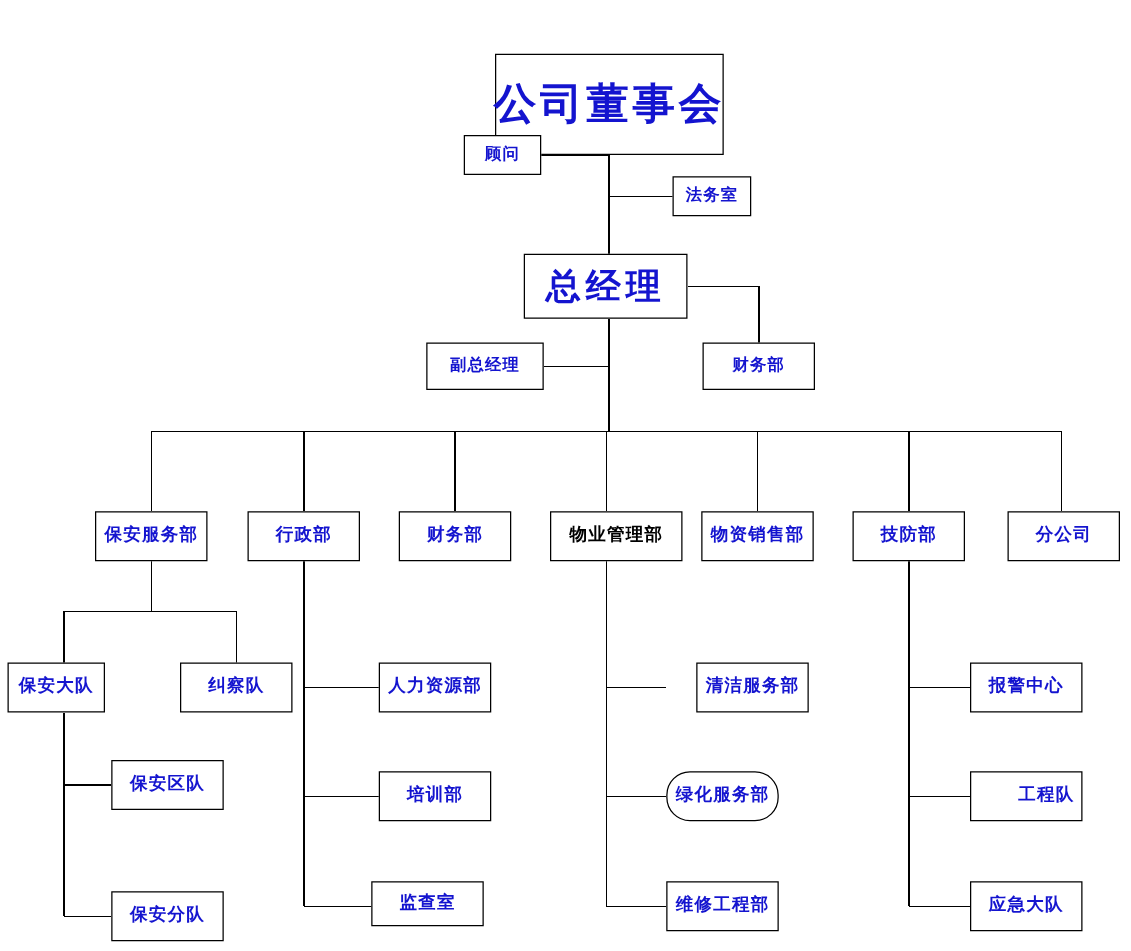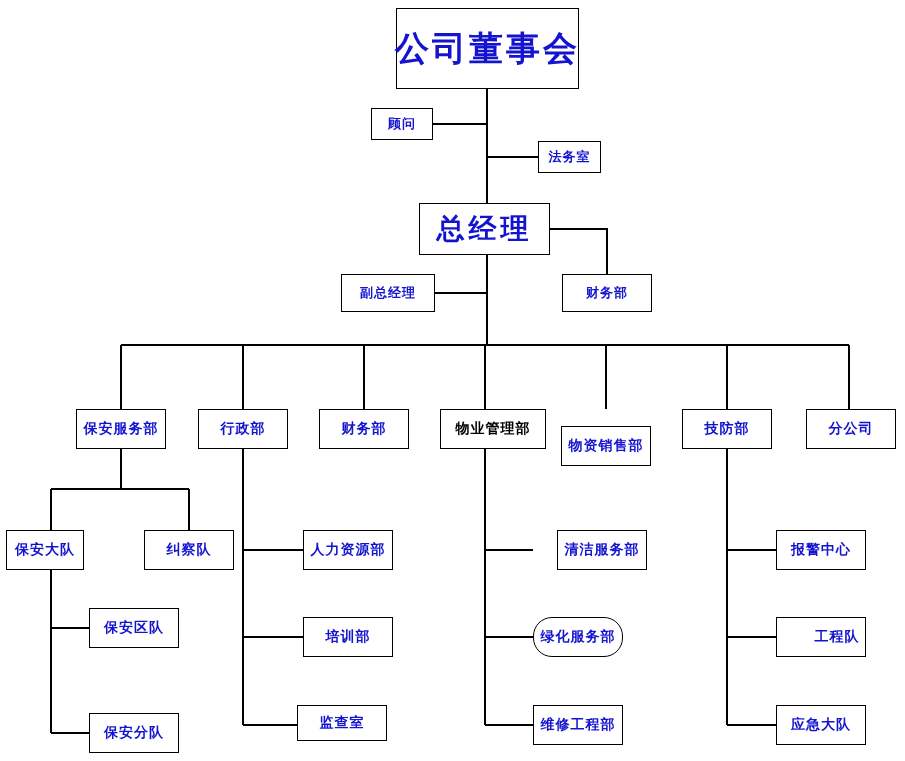--- a/index.html
+++ b/index.html
@@ -33,21 +33,21 @@
     display: flex;
     align-items: center;
     justify-content: center;
     text-align: center;
     font-weight: bold;
     letter-spacing: 1px;
     line-height: 1.1;
     white-space: nowrap;
     font-family: "DejaVu Sans", "Liberation Sans", sans-serif;
   }
-  .lvl-board  { font-size: 34px; letter-spacing: 3px; }
+  .lvl-board  { font-size: 34px; letter-spacing: 3px; margin-top: 35px; }
   .lvl-gm     { font-size: 28px; letter-spacing: 4px; }
   .lvl-staff  { font-size: 13px; }
   .lvl-dept   { font-size: 14px; }
   .lvl-sub    { font-size: 14px; }
 </style>
 </head>
 <body>
 
 <div id="chart-root">
 
@@ -111,21 +111,21 @@
       </div>
       <div class="node lvl-dept" style="left: 198px; top: 409px; width: 90px; height: 40px; color: rgb(20, 20, 207); border-color: rgb(0, 0, 0);">
         <span>行政部</span>
       </div>
       <div class="node lvl-dept" style="left: 319px; top: 409px; width: 90px; height: 40px; color: rgb(20, 20, 207); border-color: rgb(0, 0, 0);">
         <span>财务部</span>
       </div>
       <div class="node lvl-dept" style="left: 440px; top: 409px; width: 106px; height: 40px; color: #000000; border-color: rgb(0, 0, 0);">
         <span>物业管理部</span>
       </div>
-      <div class="node lvl-dept" style="left: 561px; top: 409px; width: 90px; height: 40px; color: rgb(20, 20, 207); border-color: rgb(0, 0, 0); margin-top: 17px;">
+      <div class="node lvl-dept" style="left: 561px; top: 409px; width: 90px; height: 40px; color: rgb(20, 20, 207); border-color: rgb(0, 0, 0);">
         <span>物资销售部</span>
       </div>
       <div class="node lvl-dept" style="left: 682px; top: 409px; width: 90px; height: 40px; color: rgb(20, 20, 207); border-color: rgb(0, 0, 0);">
         <span>技防部</span>
       </div>
       <div class="node lvl-dept" style="left: 806px; top: 409px; width: 90px; height: 40px; color: rgb(20, 20, 207); border-color: rgb(0, 0, 0);">
         <span>分公司</span>
       </div>
       <div class="node lvl-sub" style="left: 6px; top: 530px; width: 78px; height: 40px; color: rgb(20, 20, 207); border-color: rgb(0, 0, 0);">
         <span>保安大队</span>

